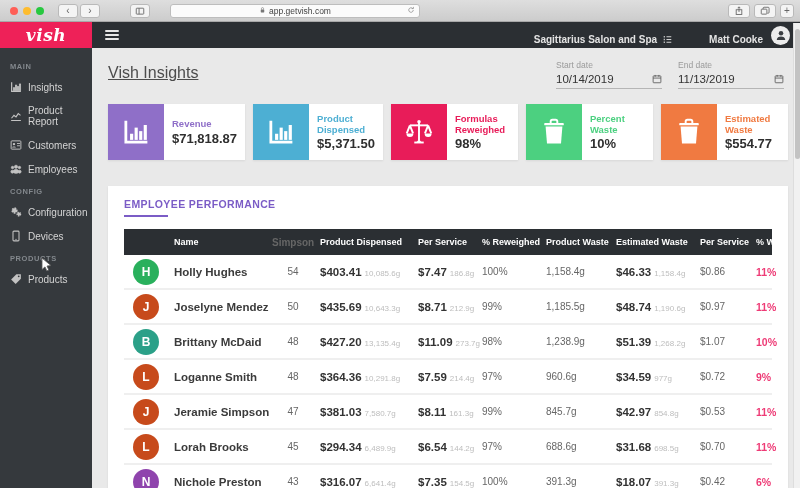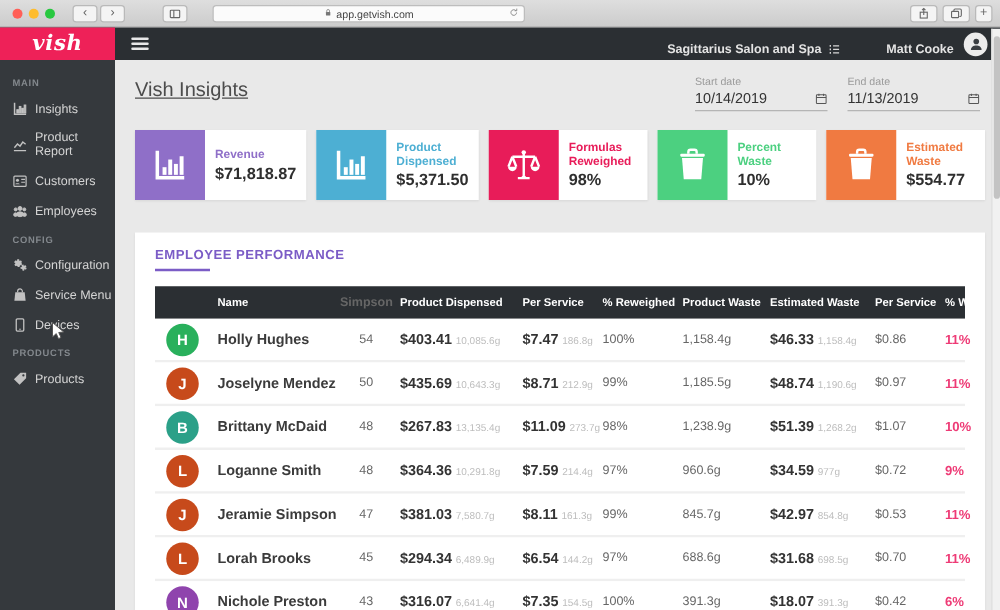--- a/index.html
+++ b/index.html
@@ -225,29 +225,20 @@
               <circle cx="6" cy="6" r="1" fill="currentColor" stroke="none"></circle>
               <circle cx="11.8" cy="10.8" r="2.3" stroke-width="1.9" stroke-dasharray="1.6 1.1"></circle>
               <circle cx="11.8" cy="10.8" r=".8" fill="currentColor" stroke="none"></circle>
             </svg>
           </span>
           <span>Configuration</span>
         </div>
         <div class="s-item">
           <span style="display: inline-flex;">
             <svg viewBox="0 0 16 16" style="color: rgb(194, 194, 194); width: 12px; height: 12px;">
-              <path d="M3 5h10l1 9H2z" fill="currentColor" stroke="none"></path>
-              <path d="M5.5 5V4a2.5 2.5 0 0 1 5 0v1" fill="none" stroke="currentColor" stroke-width="1.3"></path>
-            </svg>
-          </span>
-          <span>Service Menu</span>
-        </div>
-        <div class="s-item">
-          <span style="display: inline-flex;">
-            <svg viewBox="0 0 16 16" style="color: rgb(194, 194, 194); width: 12px; height: 12px;">
               <rect x="4" y="1.5" width="8" height="13" rx="1.2" fill="none" stroke="currentColor" stroke-width="1.4"></rect>
               <circle cx="8" cy="12.6" r=".8" fill="currentColor" stroke="none"></circle>
             </svg>
           </span>
           <span>Devices</span>
         </div>
         <div class="sect-label">PRODUCTS</div>
         <div class="s-item">
           <span style="display: inline-flex;">
             <svg viewBox="0 0 16 16" style="color: rgb(194, 194, 194); width: 12px; height: 12px;">
@@ -419,21 +410,21 @@
               <div class="c-money"><span>$48.74</span><span class="sub">1,190.6g</span></div>
               <div class="c-plain"><span>$0.97</span></div>
               <div class="c-waste" style="color: rgb(238, 59, 118);"><span>11%</span></div>
             </div>
             <div class="tgrid trow">
               <div>
                 <div class="av" style="background: rgb(43, 160, 136);">B</div>
               </div>
               <div class="c-name"><span>Brittany McDaid</span></div>
               <div class="c-center"><span>48</span></div>
-              <div class="c-money"><span>$267.83</span><span class="sub">13,135.4g</span></div>
+              <div class="c-money"><span>$427.20</span><span class="sub">13,135.4g</span></div>
               <div class="c-money"><span>$11.09</span><span class="sub">273.7g</span></div>
               <div class="c-plain"><span>98%</span></div>
               <div class="c-plain"><span>1,238.9g</span></div>
               <div class="c-money"><span>$51.39</span><span class="sub">1,268.2g</span></div>
               <div class="c-plain"><span>$1.07</span></div>
               <div class="c-waste" style="color: rgb(238, 59, 118);"><span>10%</span></div>
             </div>
             <div class="tgrid trow">
               <div>
                 <div class="av" style="background: rgb(199, 74, 27);">L</div>

